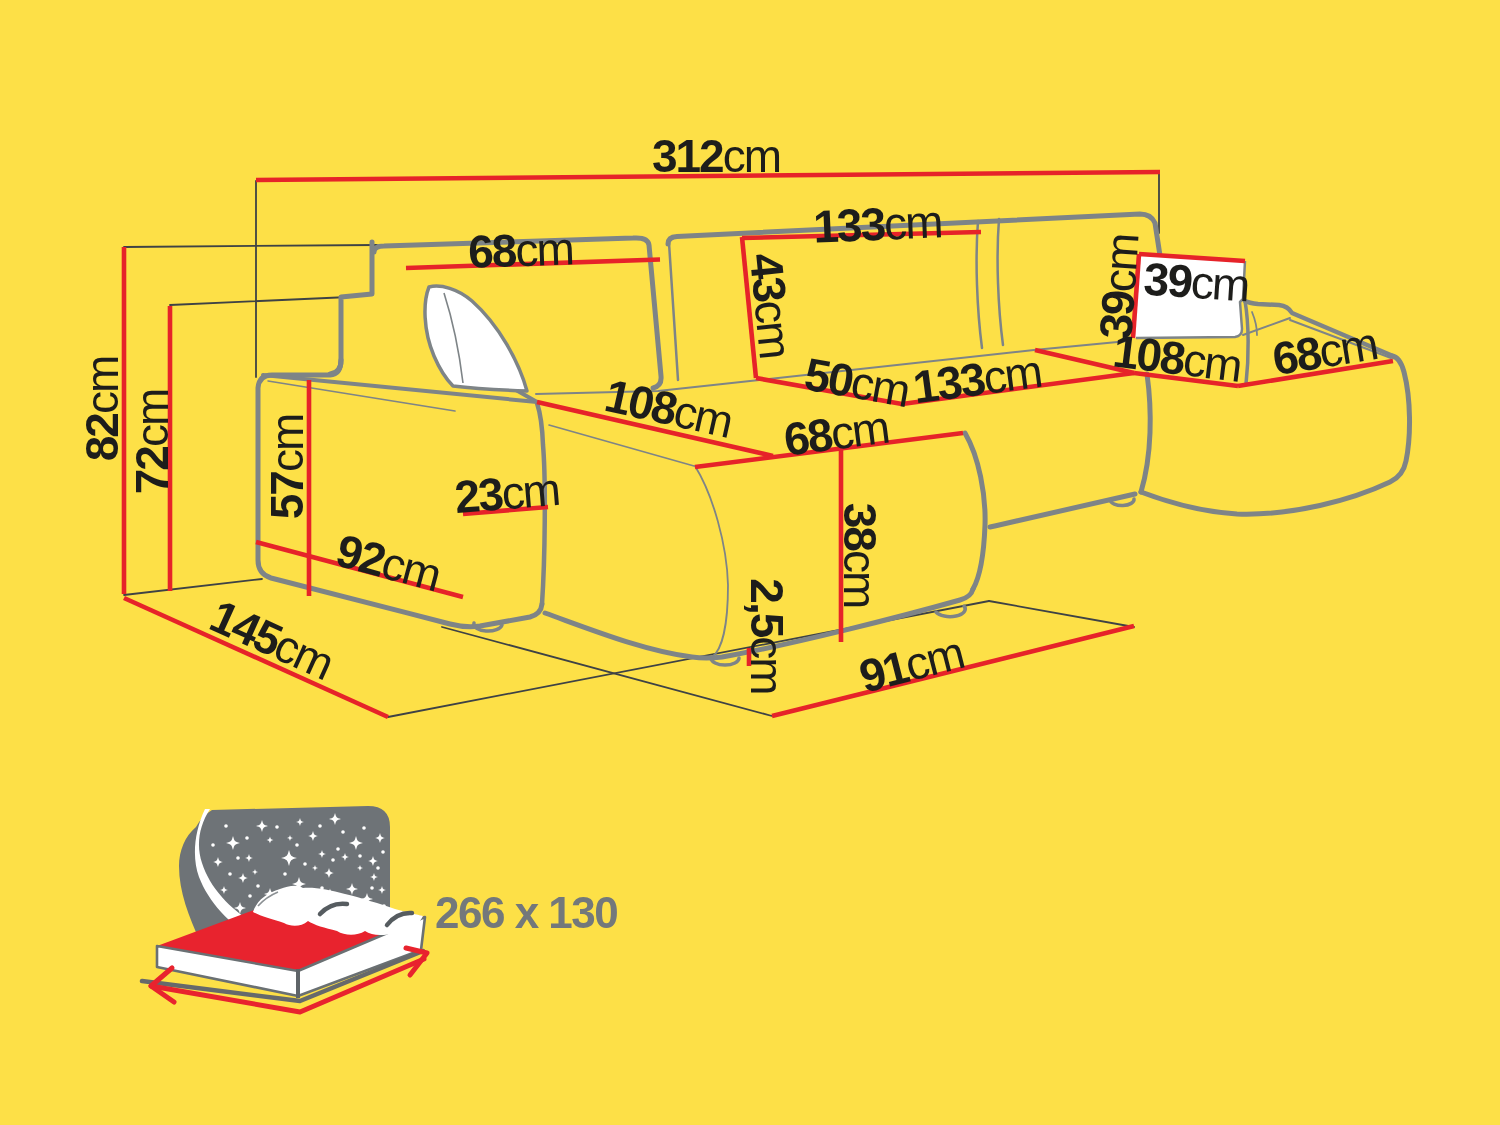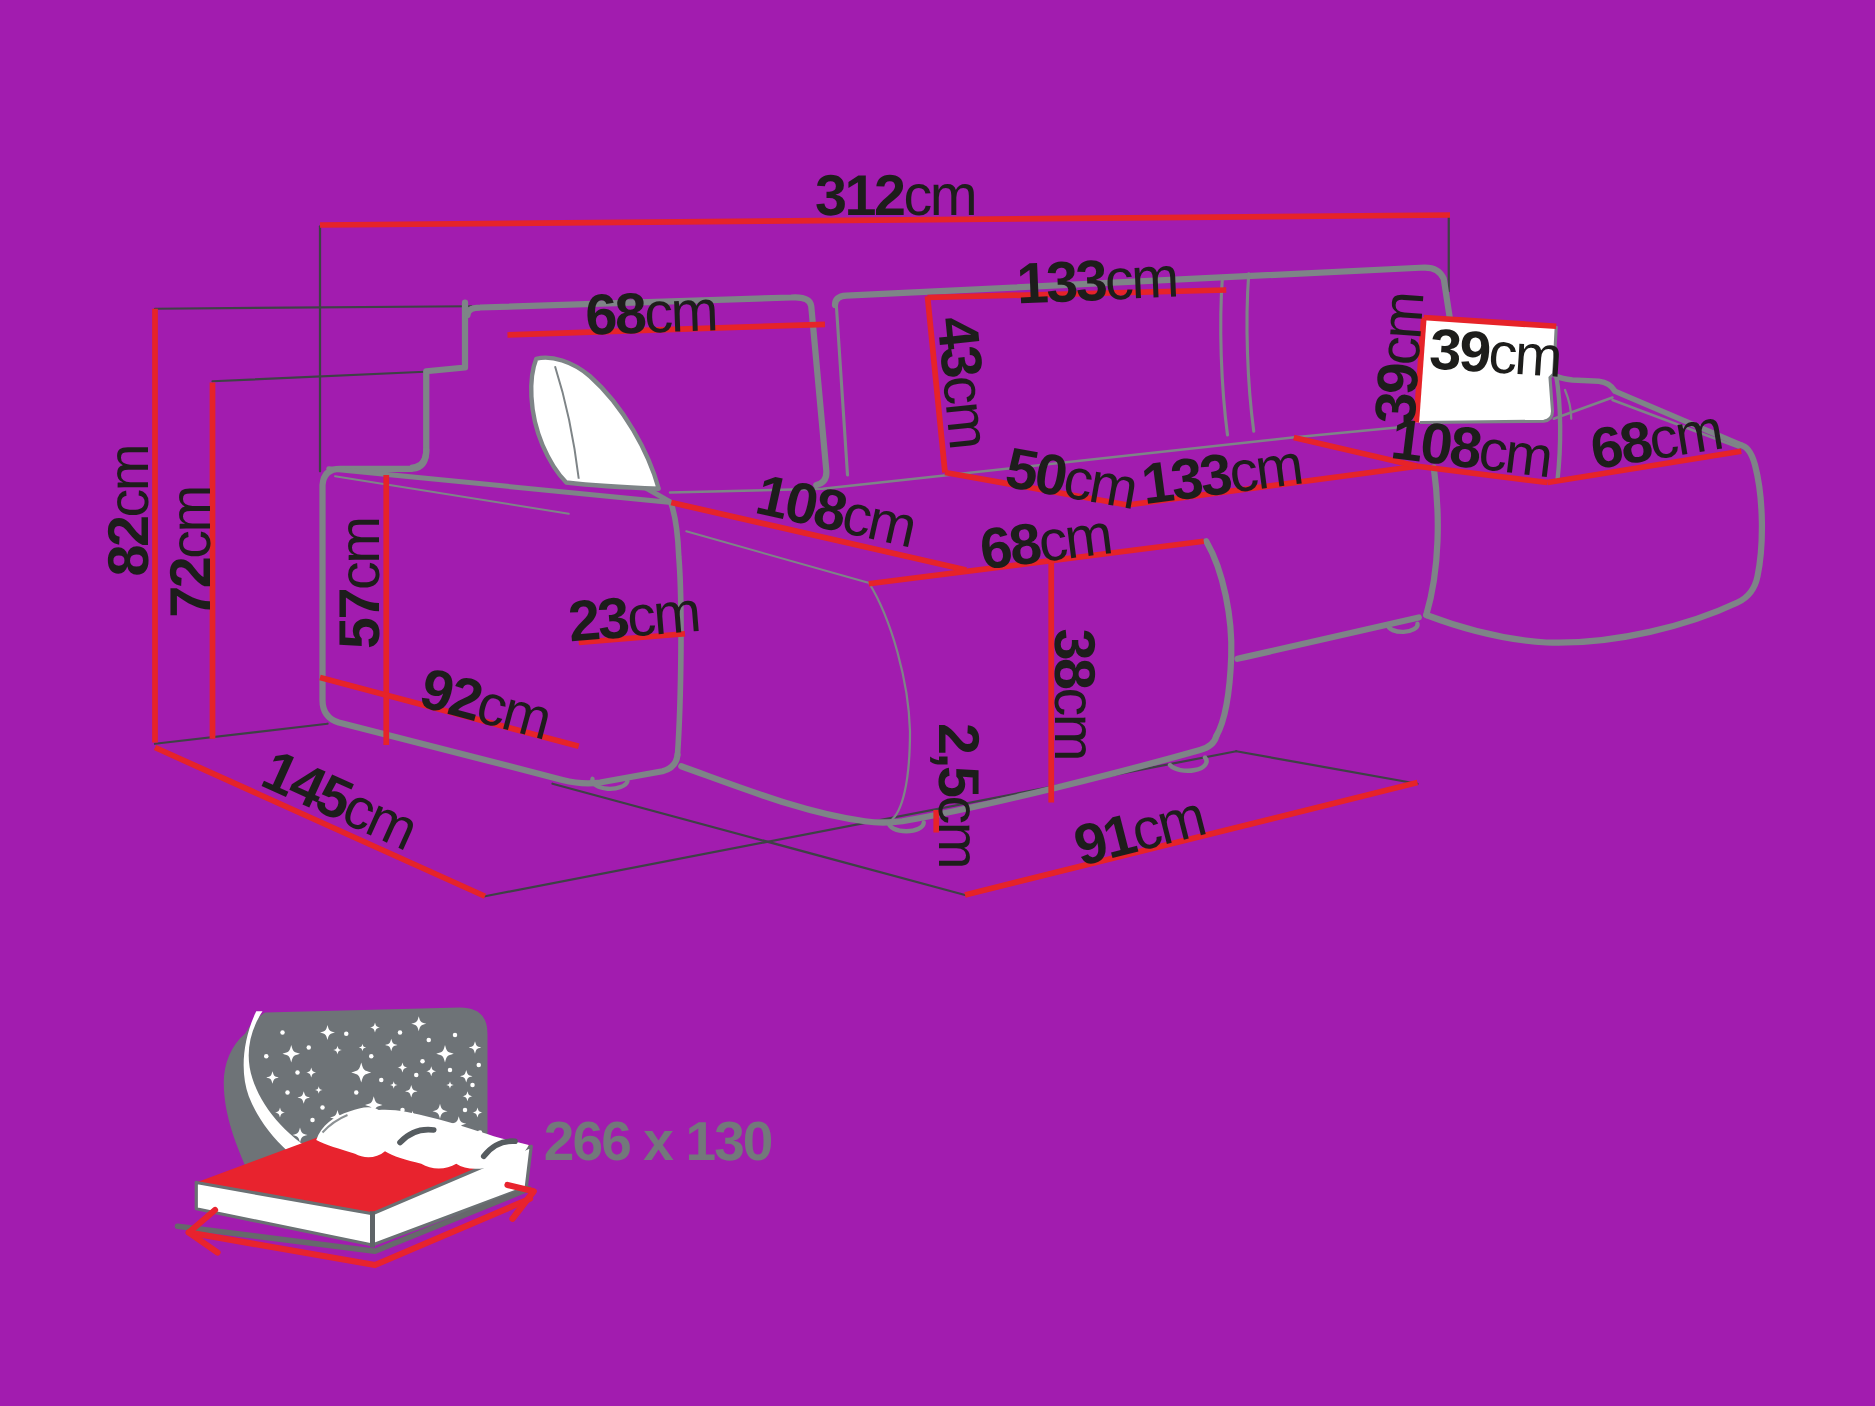--- a/index.html
+++ b/index.html
@@ -1,16 +1,16 @@
 <!DOCTYPE html>
 <html><head>
 <meta charset="utf-8">
 <style>
   html,body{margin:0;padding:0;background:#fff;}
-  .wrap{width:1500px;height:1125px;position:relative;overflow:hidden;background:#a21caf;}
+  .wrap{width:1500px;height:1125px;position:relative;overflow:hidden;background:#fde047;}
   svg{display:block;}
   text{font-family:"Liberation Sans",sans-serif;fill:#1d1d1b;}
   .n{font-weight:700;}
   .u{font-weight:400;}
 </style>
 </head>
 <body>
 <div class="wrap">
 <svg width="1500" height="1125" viewBox="0 0 1500 1125">
 

